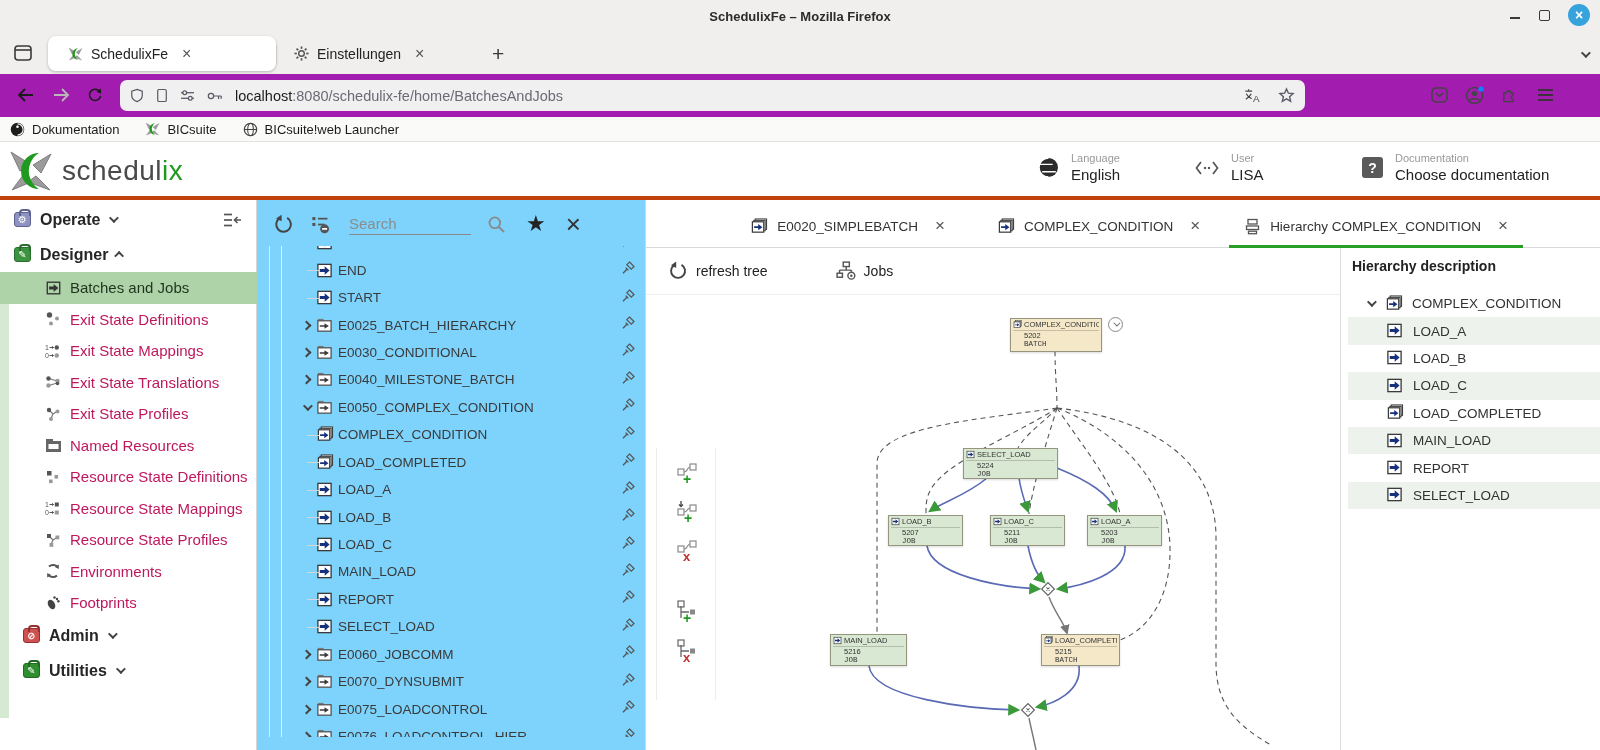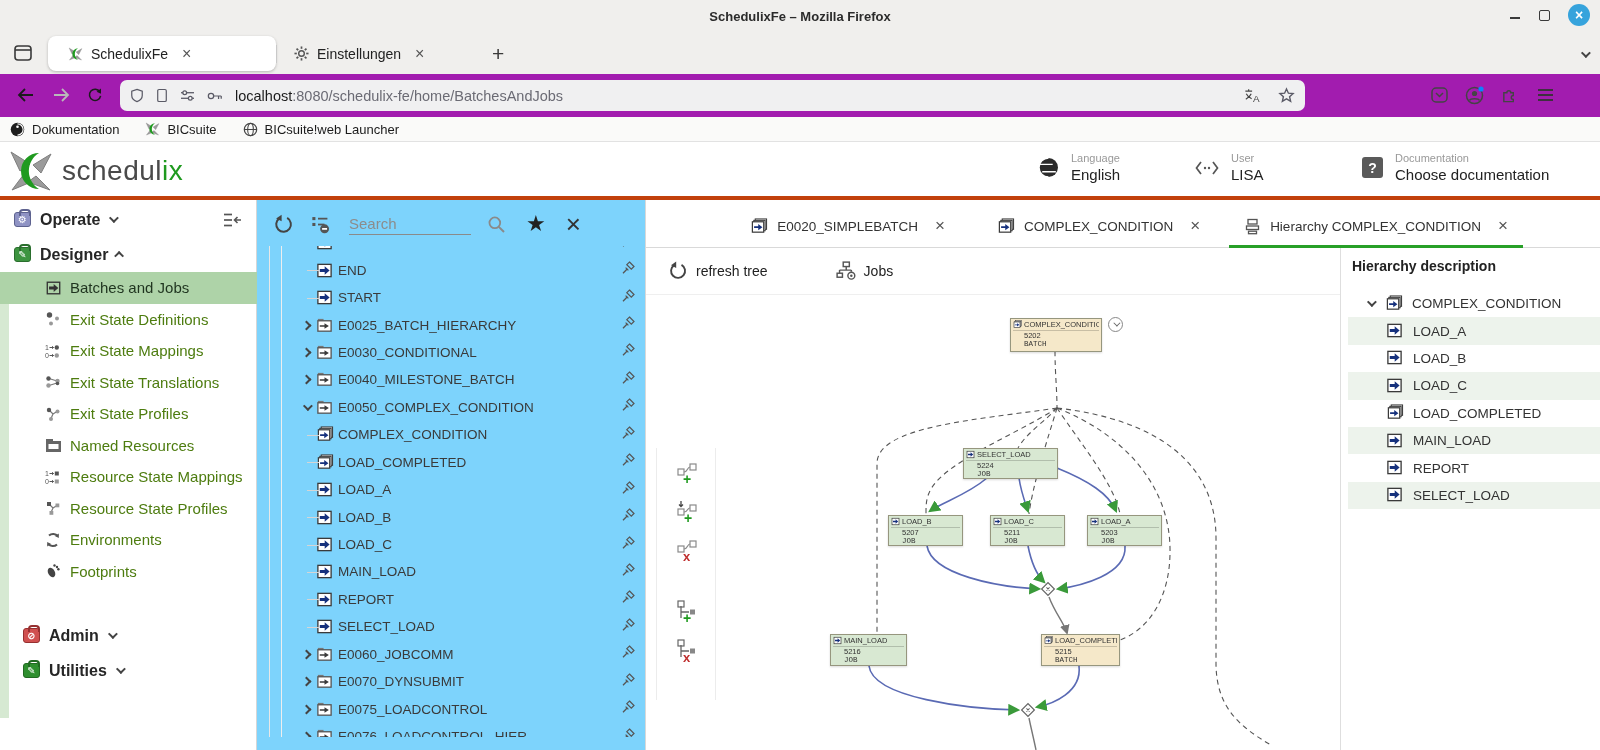--- a/index.html
+++ b/index.html
@@ -56,21 +56,21 @@
   .tb-designer{background:#3d9440;border:1px solid #2a6e2d;color:#2a6e2d;}
   .tb-admin{background:#d05050;border:1px solid #963030;color:#963030;}
   .tb-util{background:#2f8f2f;border:1px solid #226a22;color:#226a22;}
   .tbglyph{color:#fff;font-size:10px;}
   .chev{display:inline-block;width:7px;height:7px;border-right:2px solid #444;border-bottom:2px solid #444;}
   .chev.down{transform:rotate(45deg) translateY(-2px);}
   .chev.up{transform:rotate(-135deg) translateY(-2px);}
   .chev.right{transform:rotate(-45deg);}
   .collapse-ic{position:absolute;right:14px;top:10px;}
   .sitems{position:absolute;left:0;top:72px;width:304px;}
-  .sitem{height:31.5px;display:flex;align-items:center;padding-left:44px;font-size:15px;color:#4d7c0f;gap:8px;}
+  .sitem{height:31.5px;display:flex;align-items:center;padding-left:44px;font-size:15px;color:#be185d;gap:8px;}
   .sitem.selected{background:#aed3a8;color:#1f341f;}
   .sico{width:18px;height:17px;display:flex;align-items:center;justify-content:center;flex:none;}
 
   
   .treepanel{position:absolute;left:257px;top:200px;width:389px;height:550px;background:#7dd3fc;border-right:1px solid #d8d8d8;}
   .tree-toolbar{position:absolute;left:0;top:0;width:389px;height:48px;display:flex;align-items:center;}
   .tt-ic{display:flex;align-items:center;justify-content:center;}
   .search-input{border:none;outline:none;border-bottom:1px solid #8a8a8a;width:122px;font-size:15px;color:#333;background:transparent;padding:2px 0;}
   .search-input::placeholder{color:#8c8c8c;}
   .tt-star{font-size:22px;color:#222;line-height:1;}
@@ -493,20 +493,30 @@
               <rect x="1" y="1" width="7" height="3" fill="#666"></rect>
               <rect x="1" y="3" width="15" height="11" fill="#666"></rect>
               <rect x="3.5" y="6" width="10" height="5" fill="#fff"></rect>
             </svg>
           </span>
         <span>Named Resources</span>
       </div>
       <div class="sitem">
         <span class="sico">
             <svg width="16" height="16" viewBox="0 0 16 16">
+              <rect x="2" y="2" width="4.5" height="4.5" fill="#555"></rect>
+              <rect x="9.5" y="6" width="3.6" height="3.6" fill="#999"></rect>
+              <rect x="4" y="10.5" width="3.6" height="3.6" fill="#999"></rect>
+            </svg>
+          </span>
+        <span>Resource State Definitions</span>
+      </div>
+      <div class="sitem">
+        <span class="sico">
+            <svg width="16" height="16" viewBox="0 0 16 16">
               <text x="0" y="7" font-size="7" fill="#555">1</text>
               <path d="M4.5,4.5 H8.5 l-1.5,-1.2 M8.5,4.5 l-1.5,1.2" stroke="#555" fill="none"></path>
               <rect x="9.8" y="2.5" width="4" height="4" fill="#555"></rect>
               <text x="0" y="15" font-size="7" fill="#555">0</text>
               <path d="M4.5,12.5 H8.5 l-1.5,-1.2 M8.5,12.5 l-1.5,1.2" stroke="#555" fill="none"></path>
               <rect x="9.8" y="10.5" width="4" height="4" fill="#999"></rect>
             </svg>
           </span>
         <span>Resource State Mappings</span>
       </div>

